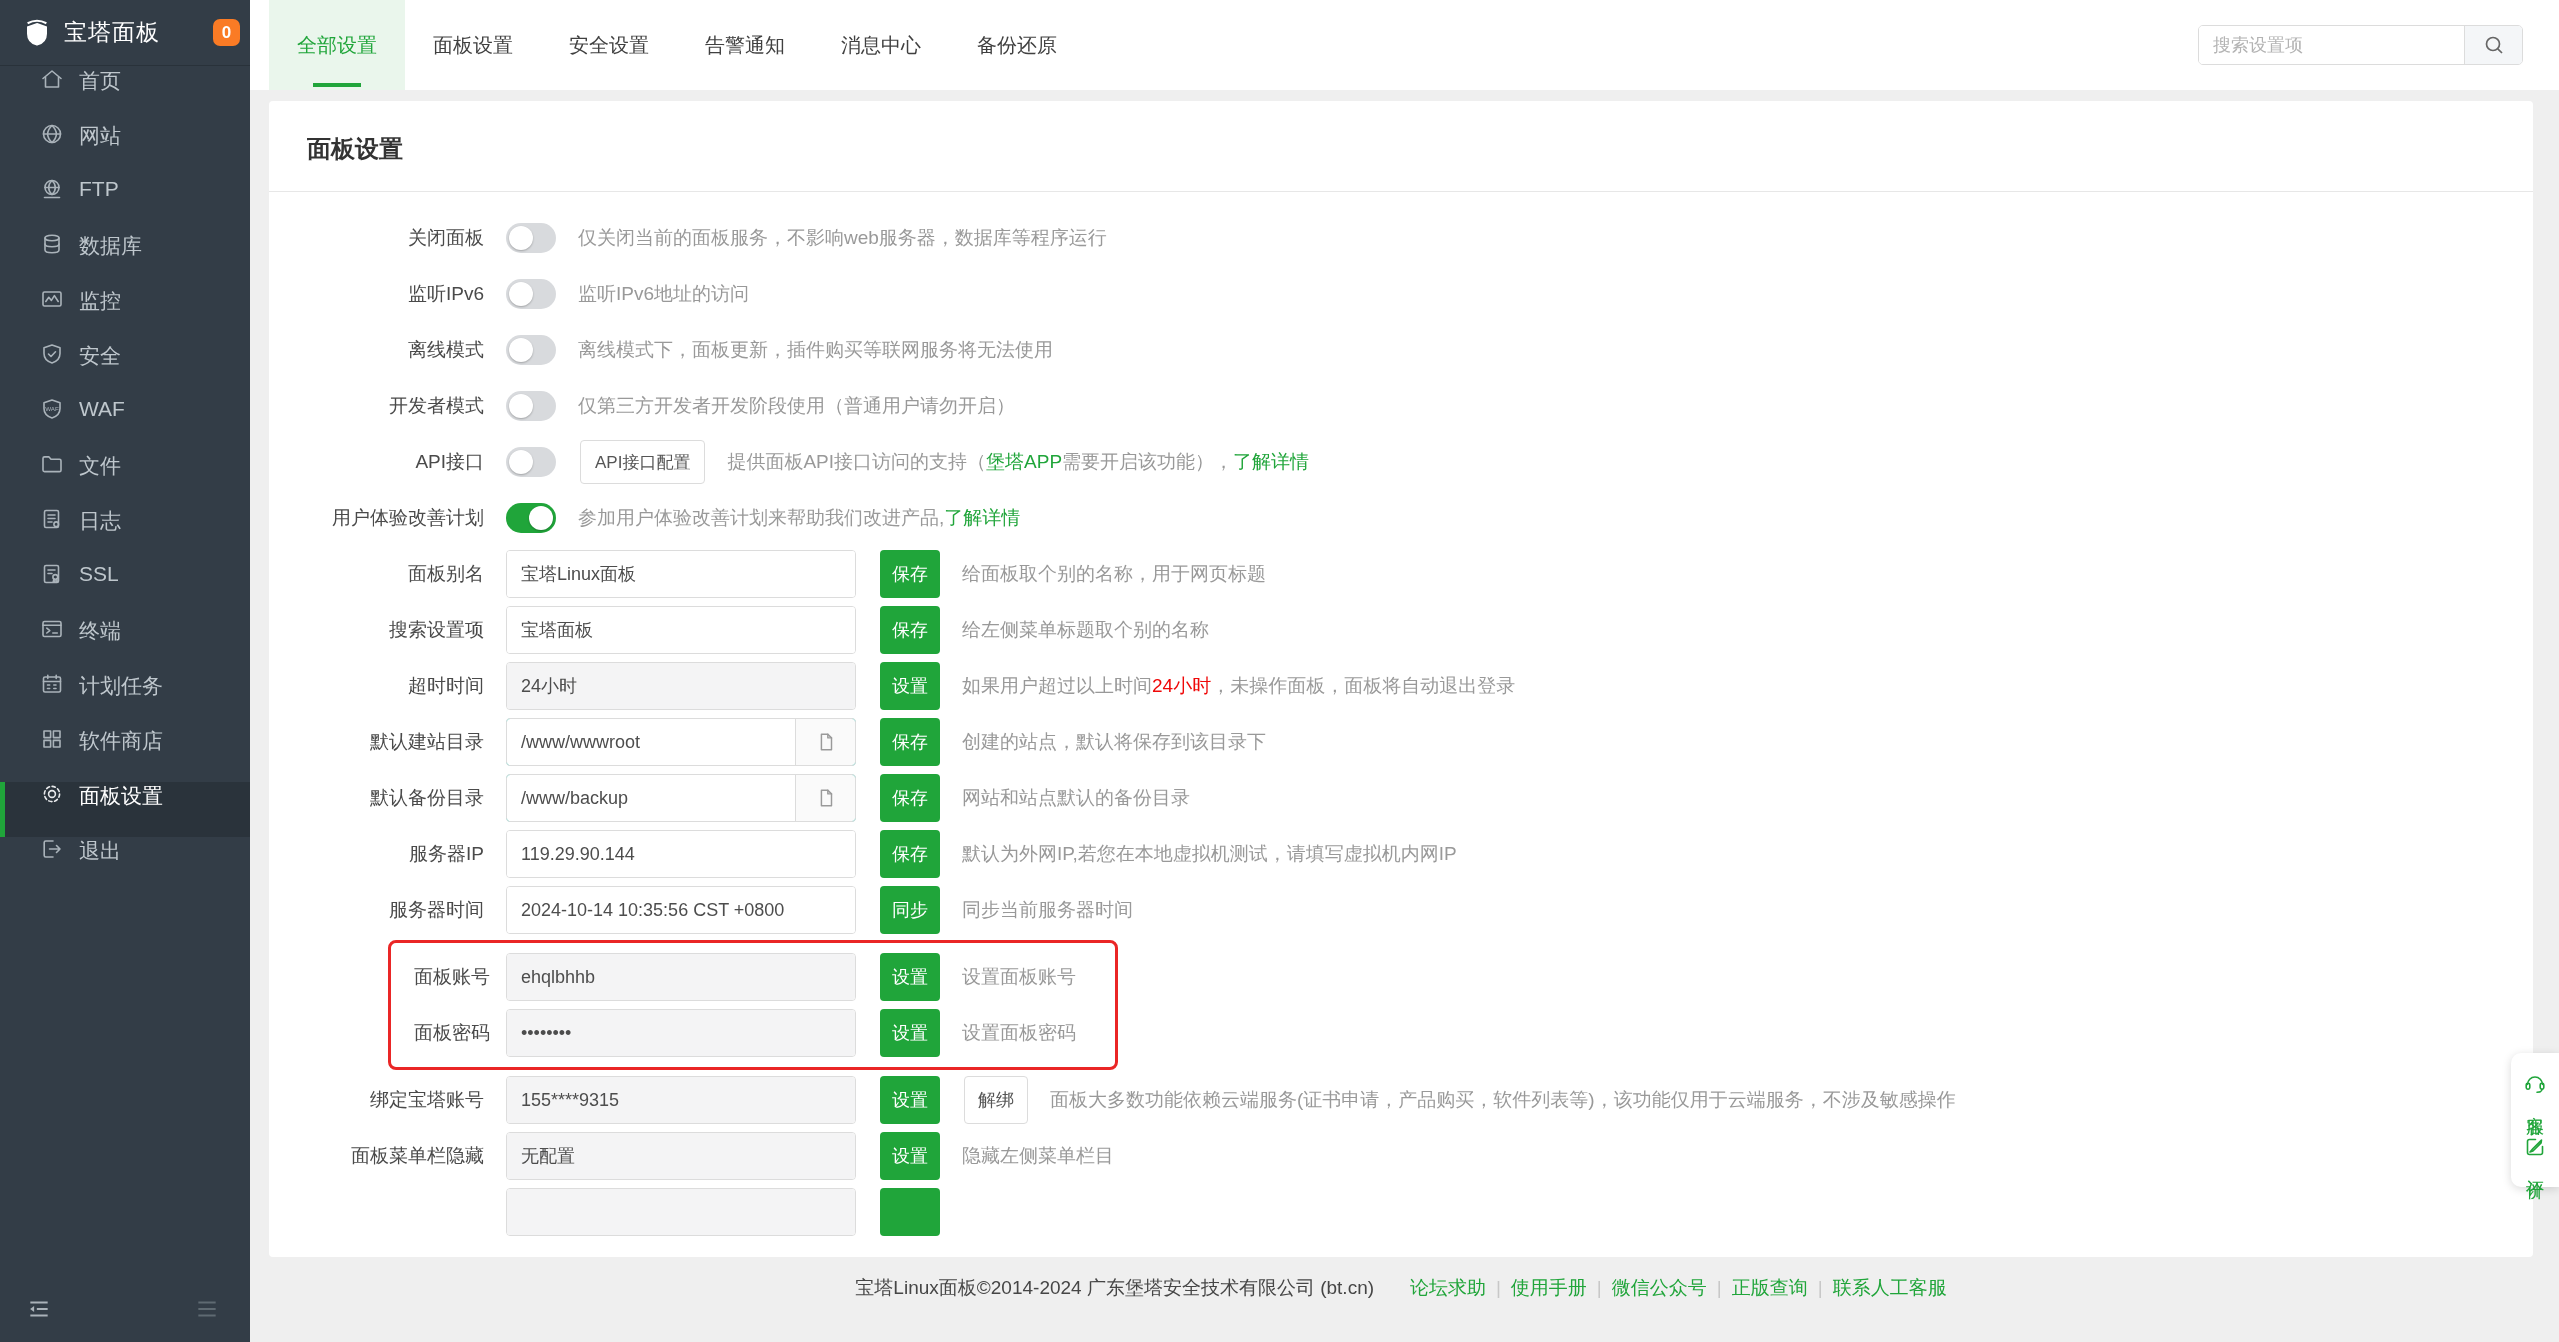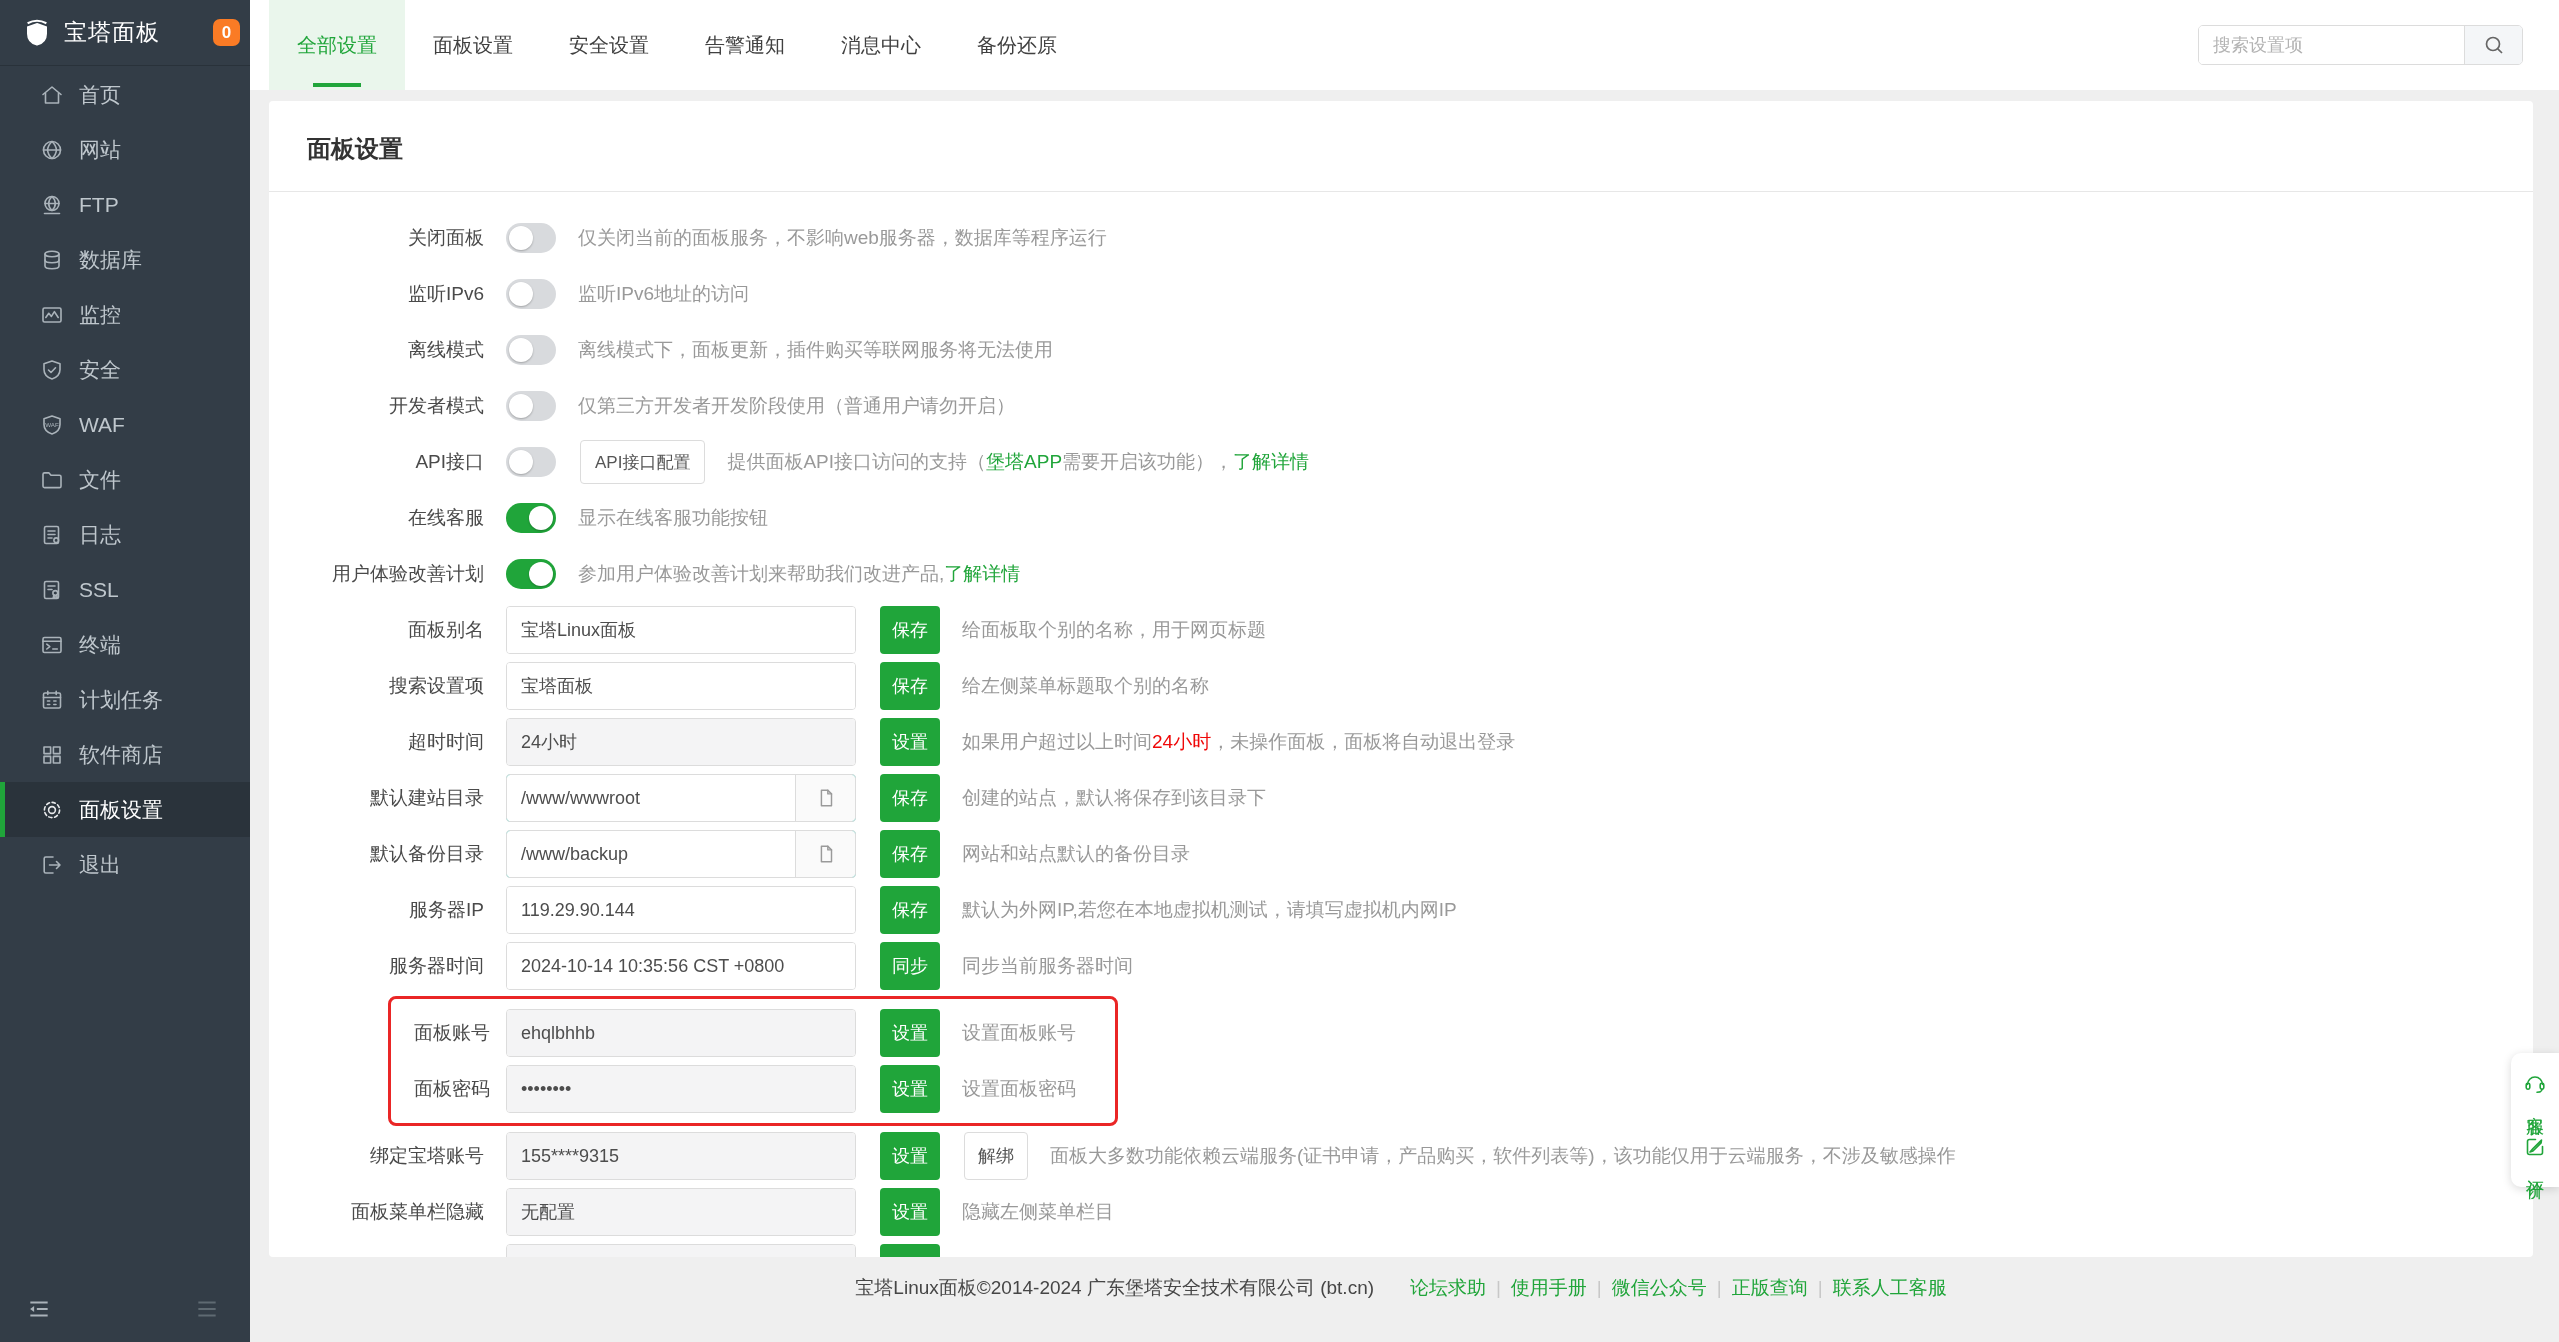--- a/index.html
+++ b/index.html
@@ -18,21 +18,21 @@
   *{box-sizing:border-box;margin:0;padding:0;font-family:"Liberation Sans","DejaVu Sans",sans-serif;}
   body{width:2559px;height:1342px;position:relative;overflow:hidden;background:var(--page-bg);}
   svg{display:block;}
 
   
   .sidebar{position:absolute;left:0;top:0;width:250px;height:1342px;background:var(--sidebar-bg);z-index:5;}
   .logo-row{height:66px;display:flex;align-items:center;padding:0 14px 0 22px;border-bottom:1px solid rgba(0,0,0,.18);position:relative;}
   .logo-title{color:#fff;font-size:23px;margin-left:12px;letter-spacing:1px;}
   .badge{position:absolute;right:10px;top:19px;min-width:27px;height:27px;background:var(--badge);color:#fff;font-size:17px;font-weight:bold;border-radius:7px;display:flex;align-items:center;justify-content:center;padding:0 6px;cursor:pointer;}
   .menu{padding-top:1px;}
-  .menu-item{height:55px;display:flex;align-items:center;padding-left:40px;color:var(--sidebar-text);font-size:21px;cursor:pointer;position:relative;}
+  .menu-item{height:55px;display:flex;align-items:flex-start;padding-left:40px;color:var(--sidebar-text);font-size:21px;cursor:pointer;position:relative;}
   .menu-item .mi-icon{width:24px;height:24px;margin-right:15px;color:#aab3ba;flex:none;}
   .menu-item.active{background:var(--sidebar-active);color:#fff;}
   .menu-item.active::before{content:"";position:absolute;left:0;top:0;bottom:0;width:5px;background:var(--green);}
   .menu-item.active .mi-icon{color:#e8eaec;}
   .sidebar-foot{position:absolute;bottom:12px;left:0;width:250px;height:40px;}
   .foot-icon{position:absolute;width:26px;height:26px;cursor:pointer;color:#aab2b9;}
   .foot-icon.collapse{left:26px;top:6px;}
   .foot-icon.list{right:30px;top:6px;color:#5f6a72;}
 
   
@@ -316,27 +316,20 @@
             </div>
             <div class="row-desc"><span class="">仅第三方开发者开发阶段使用（普通用户请勿开启）</span></div>
           </div>
           <div class="row">
             <div class="row-label">API接口</div>
             <div class="toggle">
               <div class="knob"></div>
             </div>
             <button class="btn-cfg">API接口配置</button>
             <div class="row-desc"><span class="">提供面板API接口访问的支持（</span><span class="c-green">堡塔APP</span><span class="">需要开启该功能），</span><a class="c-green">了解详情</a></div>
-          </div>
-          <div class="row">
-            <div class="row-label">在线客服</div>
-            <div class="toggle on">
-              <div class="knob"></div>
-            </div>
-            <div class="row-desc"><span class="">显示在线客服功能按钮</span></div>
           </div>
           <div class="row">
             <div class="row-label">用户体验改善计划</div>
             <div class="toggle on">
               <div class="knob"></div>
             </div>
             <div class="row-desc"><span class="">参加用户体验改善计划来帮助我们改进产品,</span><a class="c-green">了解详情</a></div>
           </div>
           <div class="row">
             <div class="row-label">面板别名</div>

